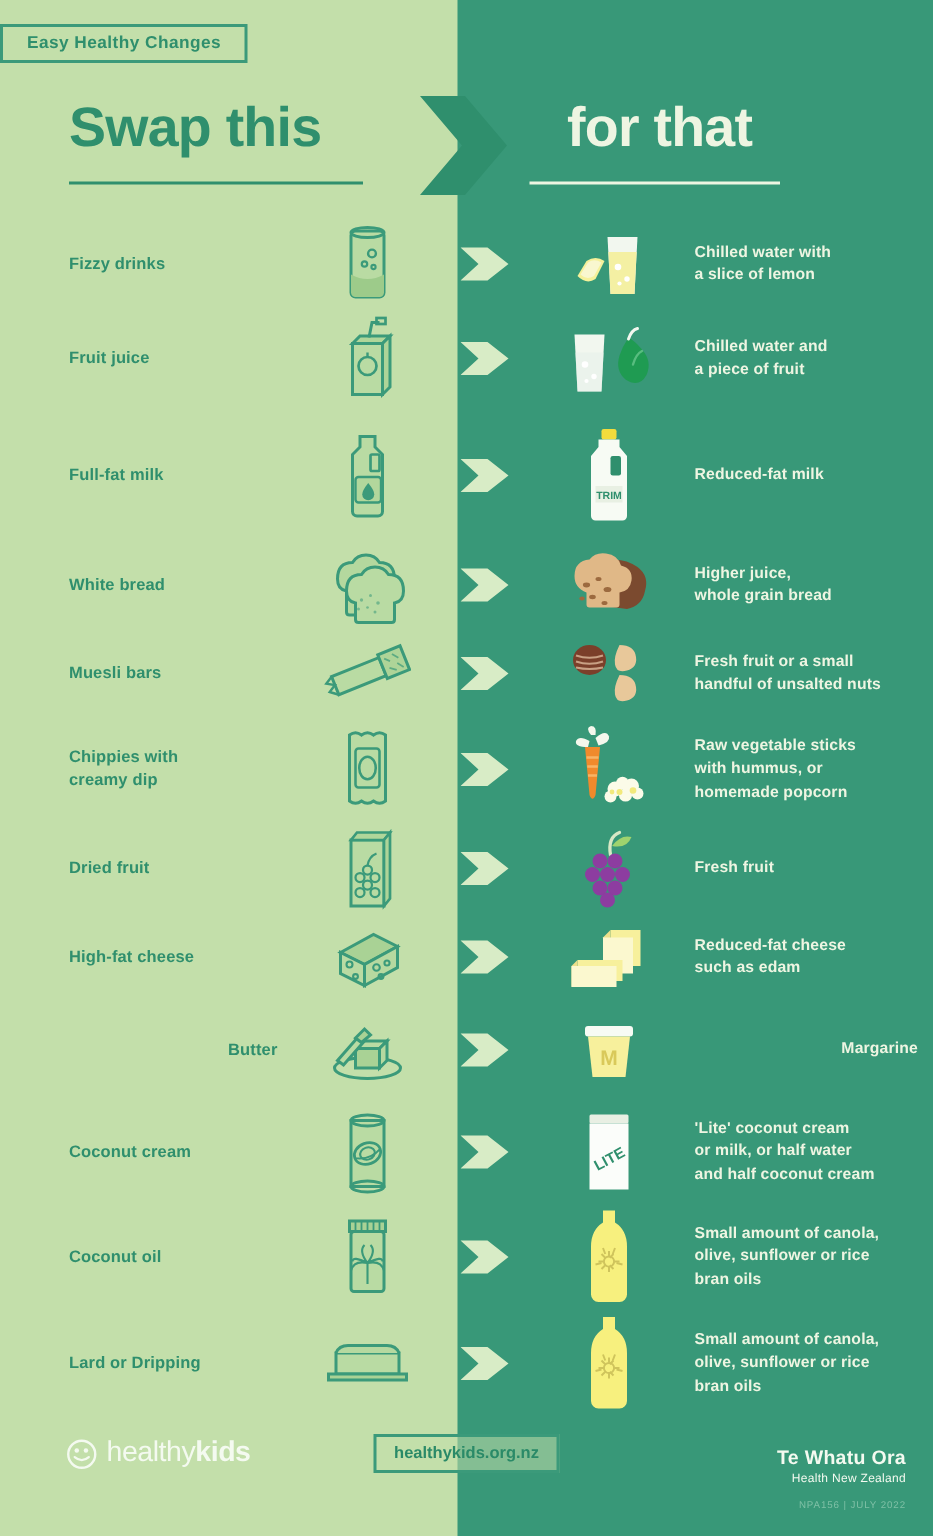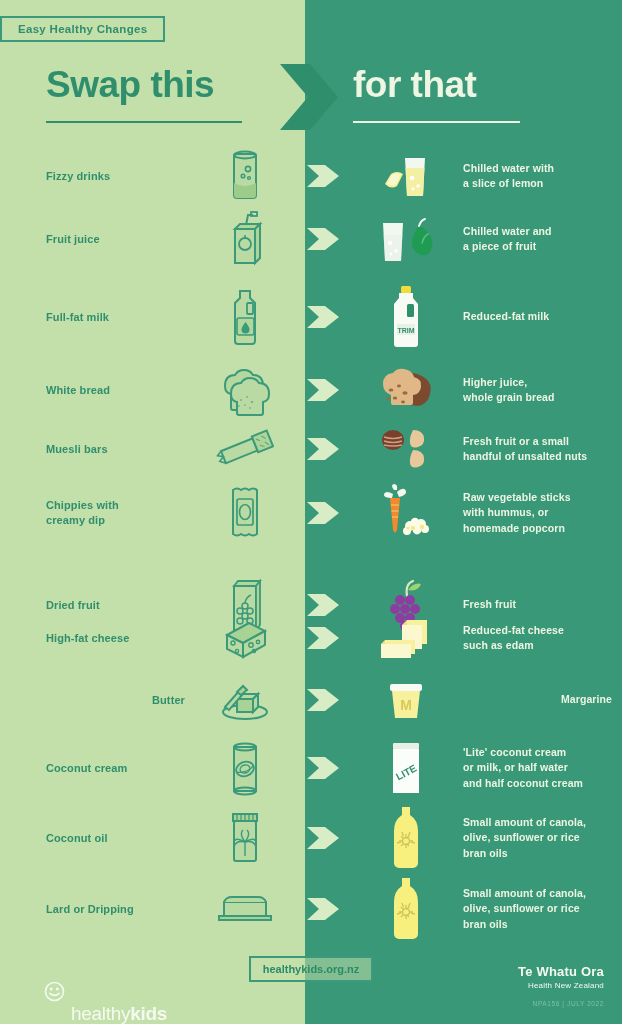--- a/index.html
+++ b/index.html
@@ -37,21 +37,21 @@
     position:absolute;left:46px;top:66px;width:220px;z-index:5;
   }
   #head-right{
     position:absolute;left:353px;top:66px;width:220px;z-index:5;
   }
   .head-text{
     font-size:37px;font-weight:bold;letter-spacing:-.5px;
     line-height:1;
   }
   #swap-this{color:#2f8f6d;}
-  #for-that{color:#eef5e2;}
+  #for-that{color:#eef5e2;margin-left:25px;}
   .head-rule{height:2px;margin-top:18px;}
   #rule-left{background:#2f8f6d;width:196px;}
   #rule-right{background:#eef5e2;width:167px;}
 
   #big-chevron{
     position:absolute;left:276px;top:62px;width:72px;height:70px;z-index:5;
   }
 
   
   #rows{position:absolute;left:0;top:0;width:598px;height:1024px;z-index:4;}
@@ -80,21 +80,21 @@
     letter-spacing:.1px;
   }
 
   
   #footer{position:absolute;left:0;top:948px;width:622px;height:76px;z-index:6;}
   #hk-logo{
     position:absolute;left:44px;top:10px;
     display:flex;align-items:center;gap:6px;
   }
   #hk-word{
-    color:#f4faf0;font-size:19px;letter-spacing:-.3px;margin-top:45px;
+    color:#f4faf0;font-size:19px;letter-spacing:-.3px;
   }
   #hk-word b{font-weight:bold;}
   #hk-word span.light{font-weight:normal;}
   #url-badge-wrap{
     position:absolute;left:0;top:8px;width:622px;
     display:flex;justify-content:center;
   }
   #url-badge{
     border:2px solid #3b9a7a;
     background:rgba(195,223,170,.55);
@@ -357,21 +357,21 @@
               <circle cx="31" cy="44" r="1.6"></circle>
             </g>
           </svg>
         </div>
         <div class="cell-text">
           <div>Raw vegetable sticks</div>
           <div>with hummus, or</div>
           <div>homemade popcorn</div>
         </div>
       </div>
-      <div class="row" style="top: 569px; height: 72px;">
+      <div class="row" style="top: 543px; height: 72px;">
         <div class="cell-label">
           <div>Dried fruit</div>
         </div>
         <div class="cell-icon-left">
           <svg width="44" height="58" viewBox="0 0 44 58">
             <path d="M11 10 h22 v44 h-22 z" fill="#b9dba3" stroke="#3b9a7a" stroke-width="2"></path>
             <path d="M11 10 l4 -5 h22 l-4 5 z" fill="#b0d69a" stroke="#3b9a7a" stroke-width="1.8"></path>
             <path d="M33 10 l4 -5 v44 l-4 5 z" fill="#aed498" stroke="#3b9a7a" stroke-width="1.8"></path>
             <g fill="none" stroke="#3b9a7a" stroke-width="1.5">
               <circle cx="22" cy="30" r="3"></circle>

